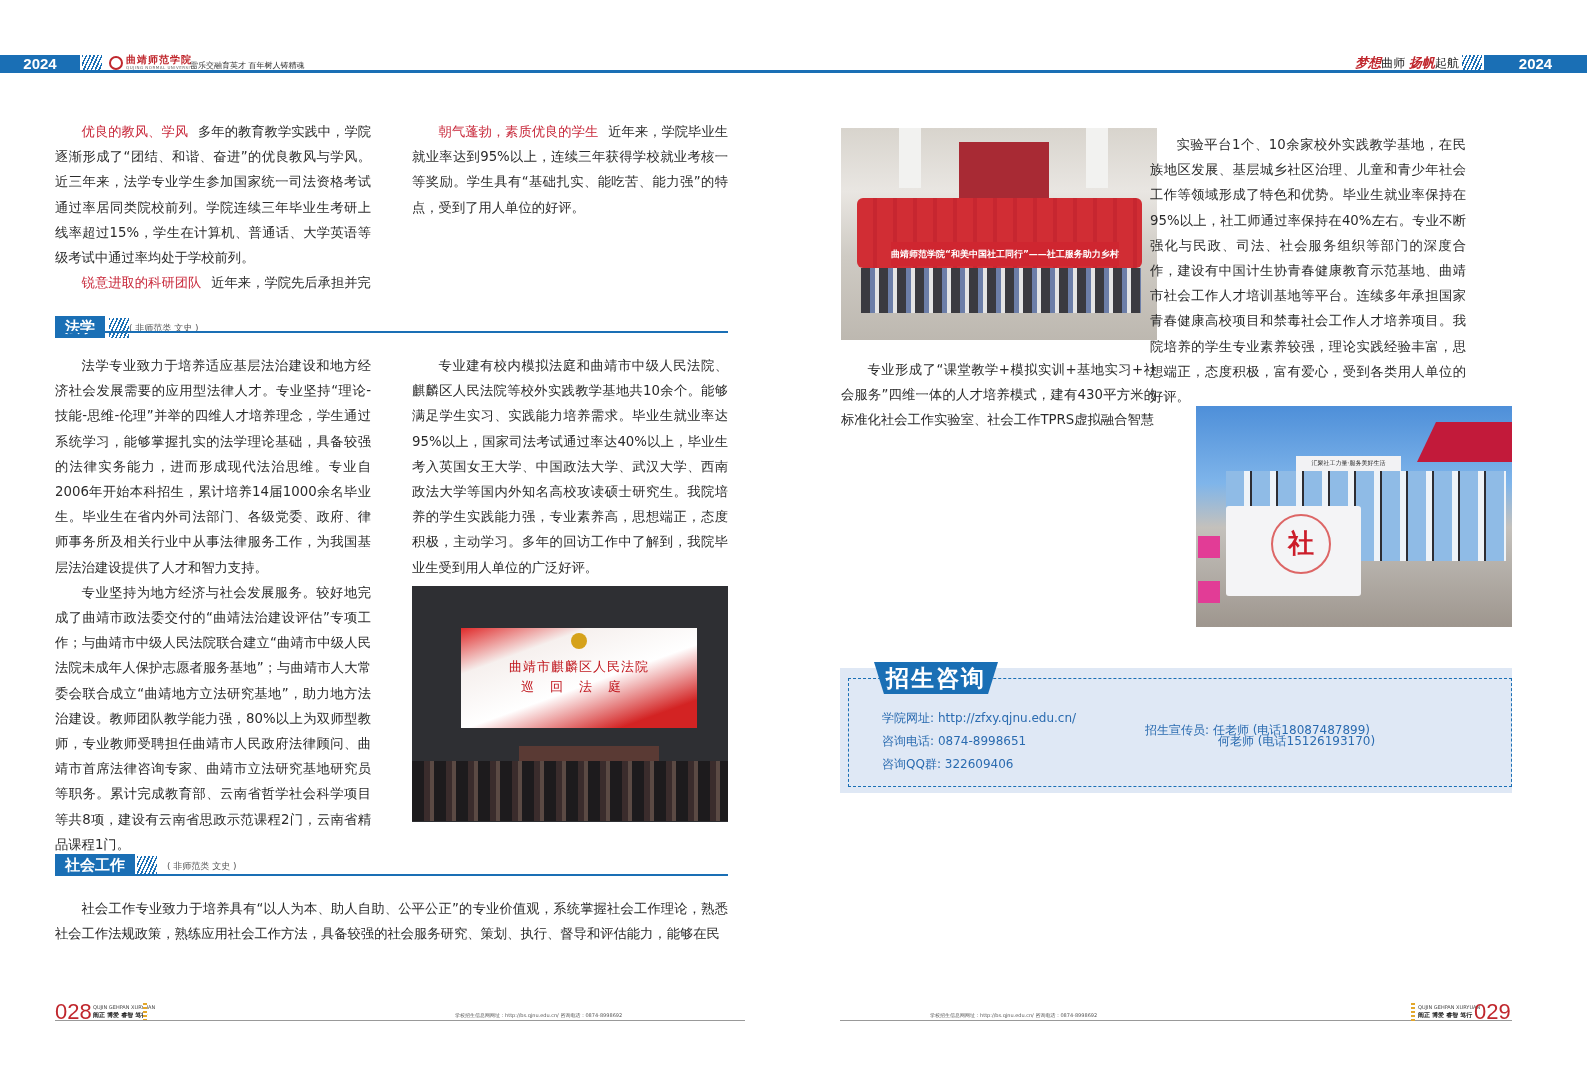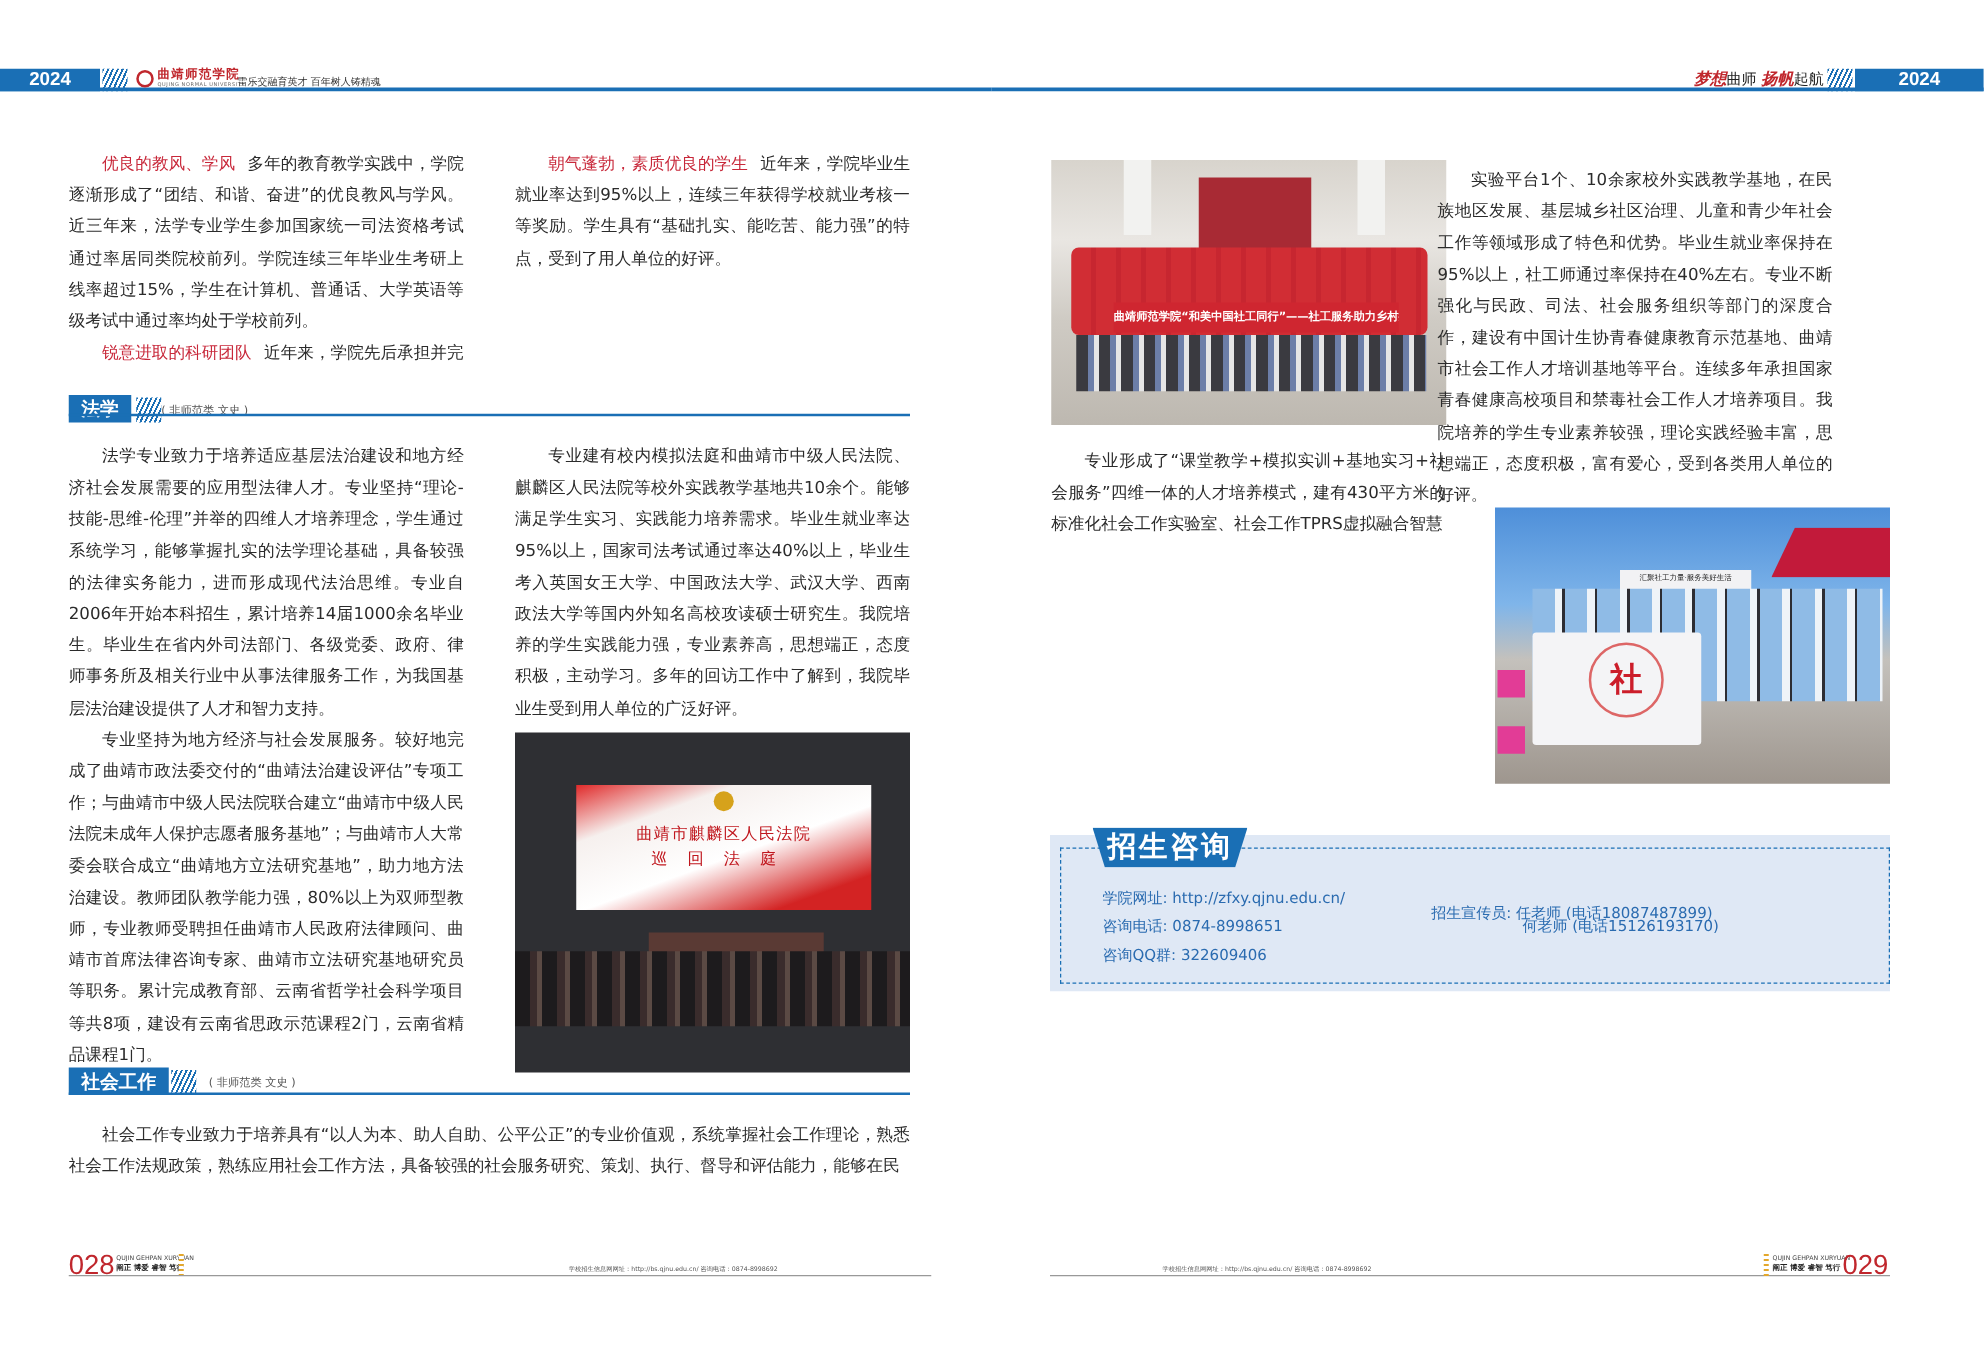--- a/index.html
+++ b/index.html
@@ -130,21 +130,21 @@
 <div class="sec-line" style="left:55px;top:331px;width:673px;"></div>
 
 <div class="col" style="left:55px;top:353px;width:316px;">
   <p>法学专业致力于培养适应基层法治建设和地方经济社会发展需要的应用型法律人才。专业坚持“理论-技能-思维-伦理”并举的四维人才培养理念，学生通过系统学习，能够掌握扎实的法学理论基础，具备较强的法律实务能力，进而形成现代法治思维。专业自2006年开始本科招生，累计培养14届1000余名毕业生。毕业生在省内外司法部门、各级党委、政府、律师事务所及相关行业中从事法律服务工作，为我国基层法治建设提供了人才和智力支持。</p>
   <p>专业坚持为地方经济与社会发展服务。较好地完成了曲靖市政法委交付的“曲靖法治建设评估”专项工作；与曲靖市中级人民法院联合建立“曲靖市中级人民法院未成年人保护志愿者服务基地”；与曲靖市人大常委会联合成立“曲靖地方立法研究基地”，助力地方法治建设。教师团队教学能力强，80%以上为双师型教师，专业教师受聘担任曲靖市人民政府法律顾问、曲靖市首席法律咨询专家、曲靖市立法研究基地研究员等职务。累计完成教育部、云南省哲学社会科学项目等共8项，建设有云南省思政示范课程2门，云南省精品课程1门。</p>
 </div>
 <div class="col" style="left:412px;top:353px;width:316px;">
   <p>专业建有校内模拟法庭和曲靖市中级人民法院、麒麟区人民法院等校外实践教学基地共10余个。能够满足学生实习、实践能力培养需求。毕业生就业率达95%以上，国家司法考试通过率达40%以上，毕业生考入英国女王大学、中国政法大学、武汉大学、西南政法大学等国内外知名高校攻读硕士研究生。我院培养的学生实践能力强，专业素养高，思想端正，态度积极，主动学习。多年的回访工作中了解到，我院毕业生受到用人单位的广泛好评。</p>
 </div>
 
-<div class="photo photo-court" style="left:412px;top:586px;width:316px;height:272px;">
+<div class="photo photo-court" style="left:412px;top:586px;width:316px;height:236px;">
   <div class="screen">
     <div class="emblem"></div>
     <div class="t1">曲靖市麒麟区人民法院</div>
     <div class="t2">巡回法庭</div>
   </div>
   <div class="bench"></div>
   <div class="aud"></div>
 </div>
 
 <div class="sec-head" style="left:55px;top:854px;width:680px;">

